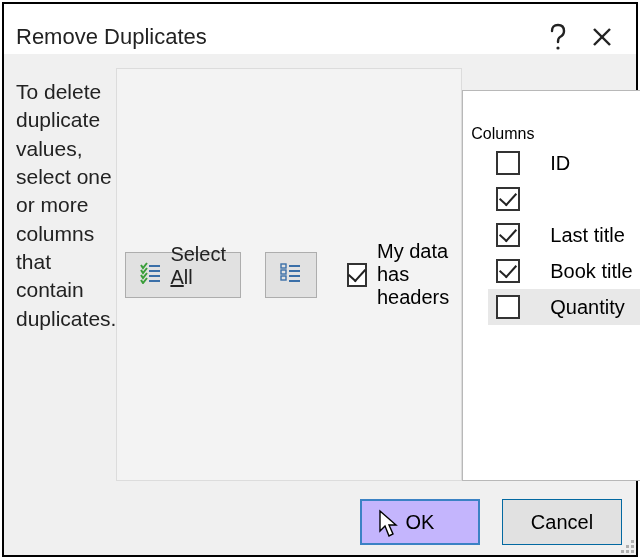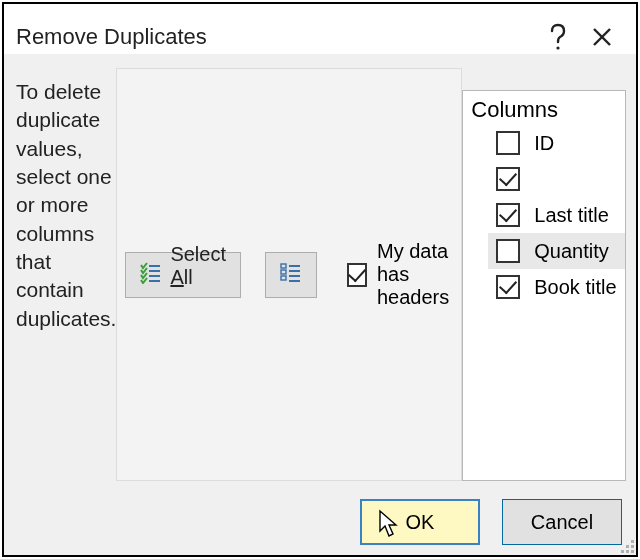--- a/index.html
+++ b/index.html
@@ -98,27 +98,28 @@
     transform: rotate(-48deg);
     margin-top: -4px;
   }
   .columns-panel {
     margin-top: 22px;
     border: 1px solid #b8b8b8;
     background: #fff;
     flex: 0 0 auto;
   }
   .columns-header {
-    font-size: 22px;
+    font-size: 16px;
     padding: 6px 8px 2px 8px;
+    margin-top: 28px;
   }
   .col-row {
     display: flex;
     align-items: center;
-    gap: 14px;
+    gap: 30px;
     padding: 6px 8px;
     font-size: 20px;
     margin-left: 25px;
   }
   .col-row.sel {
     background: #e8e8e8;
   }
   .footer {
     padding: 18px 14px 10px 0;
     display: flex;
@@ -131,21 +132,21 @@
     font-size: 20px;
     border: 1px solid #0369a1;
     background: #e1e1e1;
     display: flex;
     align-items: center;
     justify-content: center;
     position: relative;
   }
   .dlg-button.primary {
     border: 2px solid #3b82c4;
-    background: #fef9c3;
+    background: #c4b5fd;
   }
   .cursor {
     position: absolute;
     left: 16px;
     top: 8px;
     width: 22px;
     height: 30px;
     pointer-events: none;
   }
   .gripper {
@@ -228,27 +229,27 @@
             <span class="checkbox"></span>
             <span>ID</span>
           </div>
           <div class="col-row">
             <span class="checkbox checked"></span>
           </div>
           <div class="col-row">
             <span class="checkbox checked"></span>
             <span>Last title</span>
           </div>
+          <div class="col-row">
+            <span class="checkbox checked"></span>
+            <span>Book title</span>
+          </div>
           <div class="col-row sel">
             <span class="checkbox"></span>
             <span>Quantity</span>
-          </div>
-          <div class="col-row">
-            <span class="checkbox checked"></span>
-            <span>Book title</span>
           </div>
         </div>
     </div>
   </div>
 
   <div class="footer">
     <div class="dlg-button primary">
       <svg class="cursor" viewBox="0 0 22 30">
         <path d="M2 2 L2 22 L7 17 L11 27 L15 25 L11 16 L18 16 Z" fill="#fff" stroke="#000" stroke-width="1.4"></path>
       </svg>

